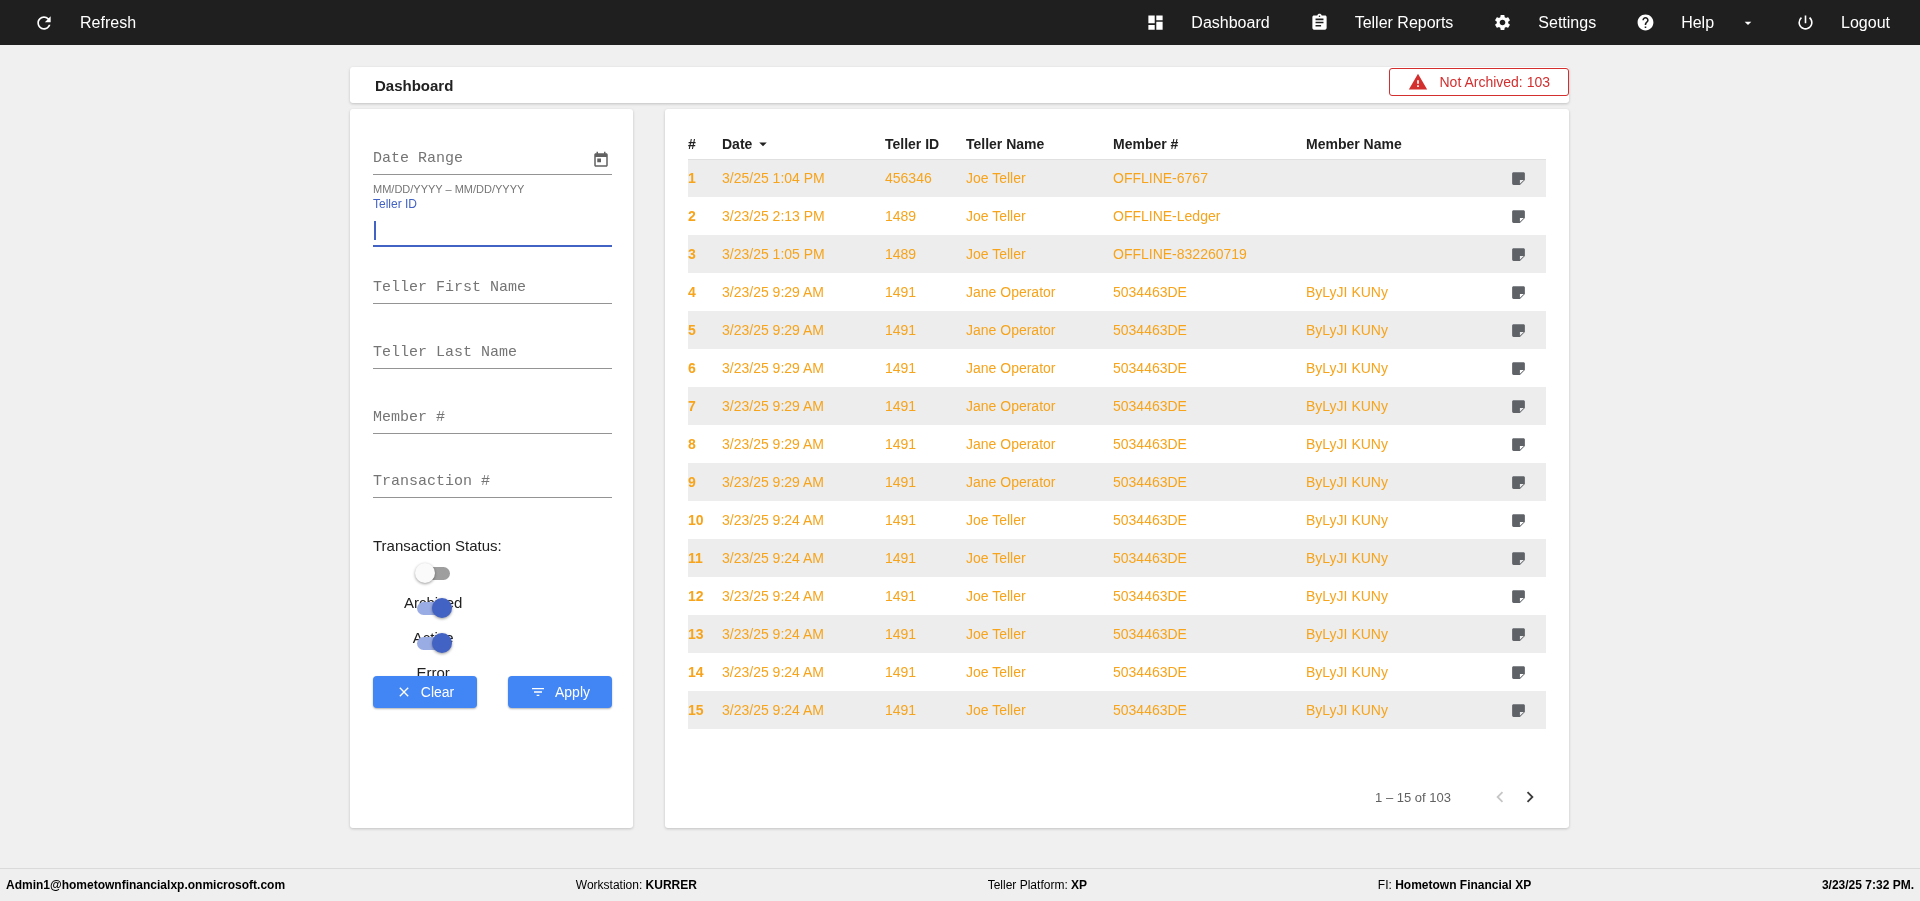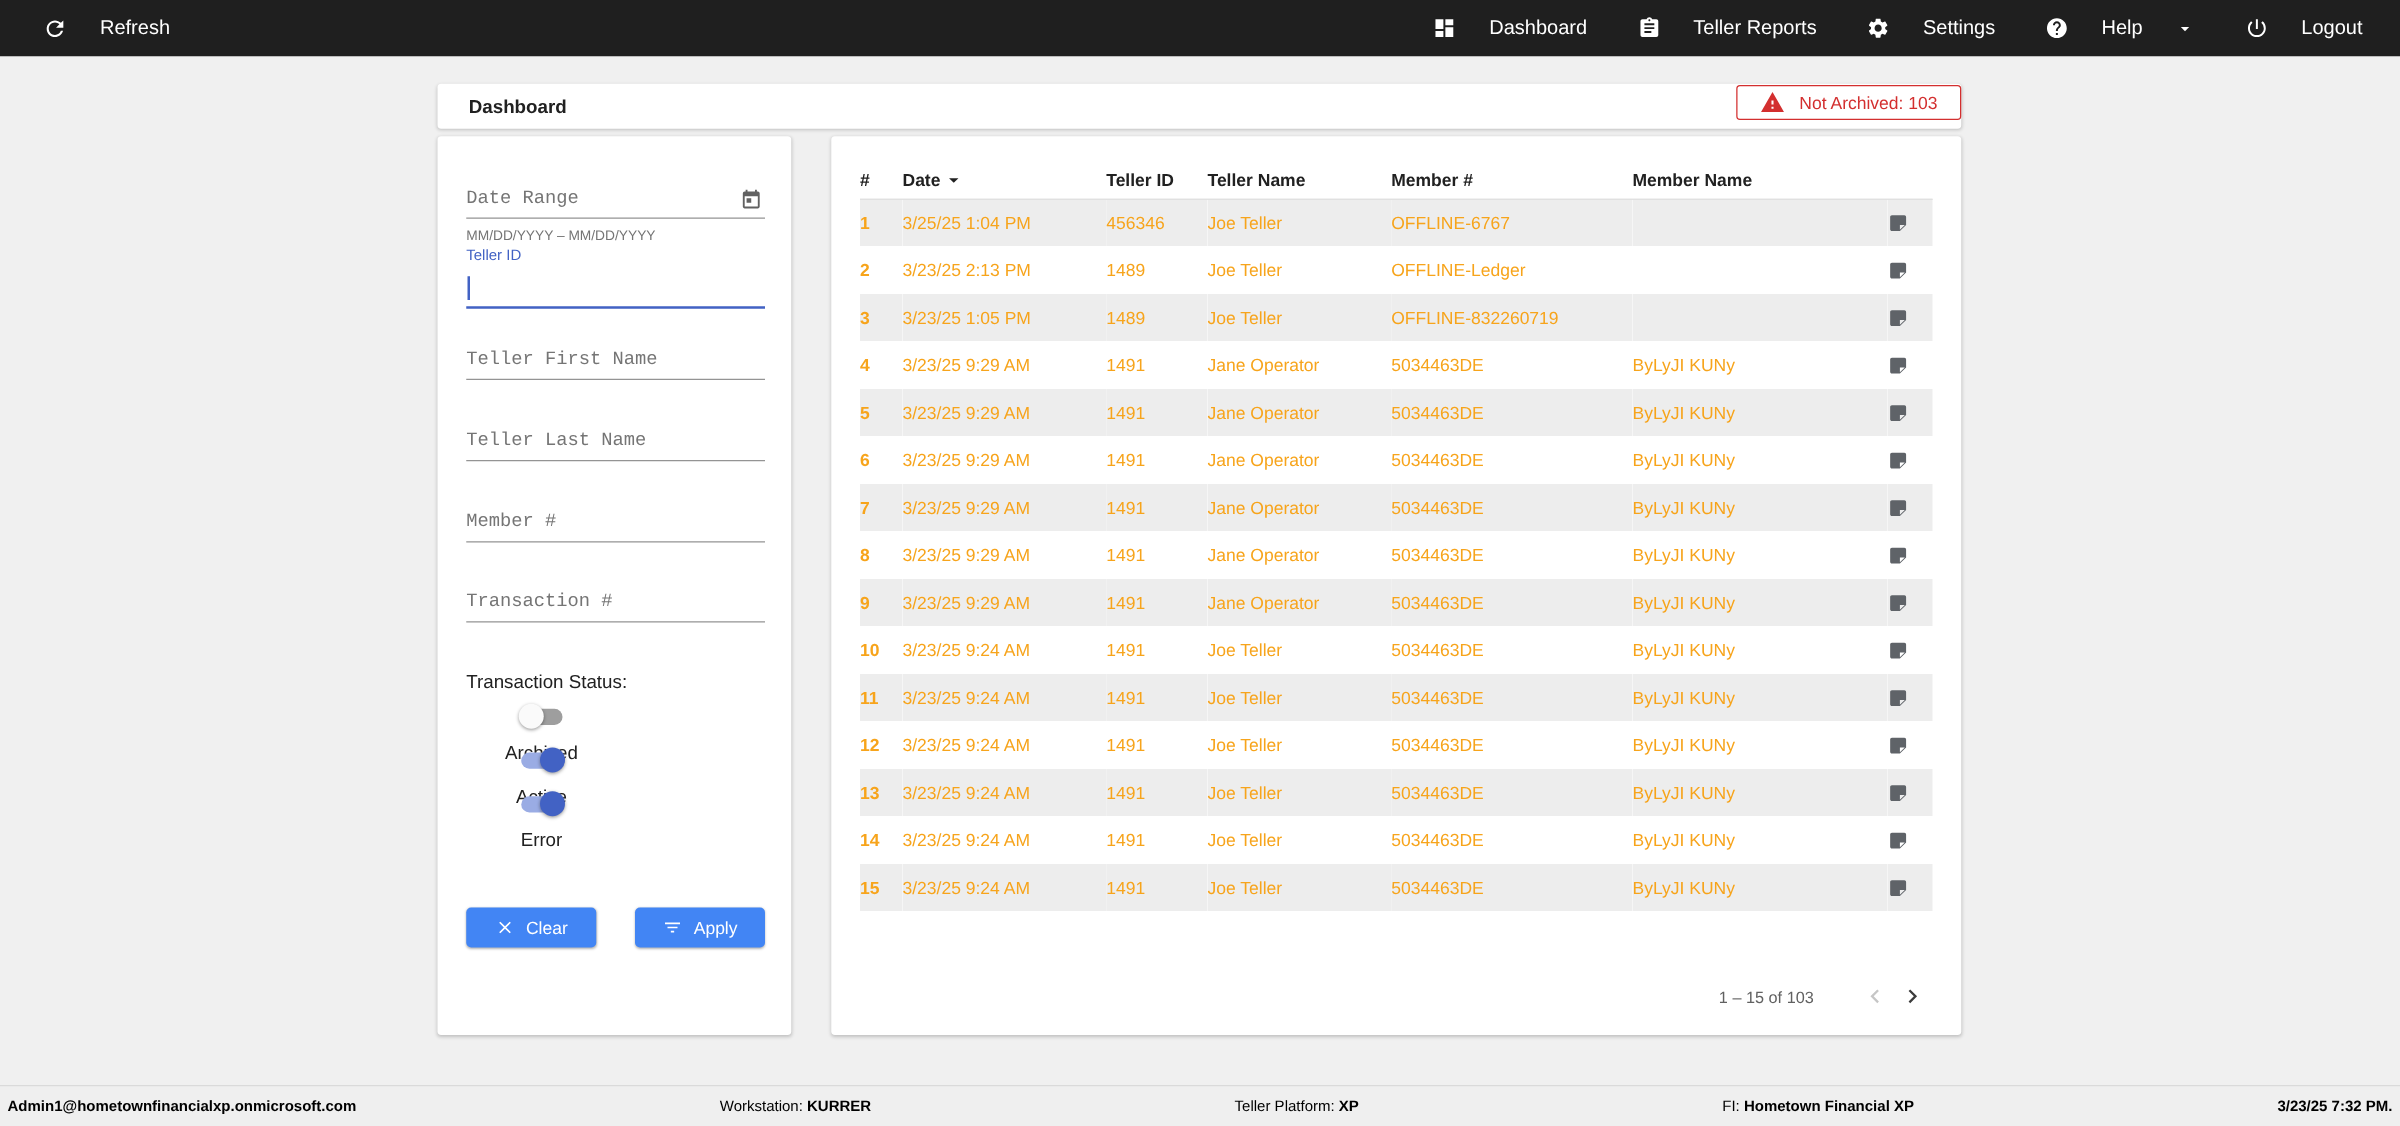--- a/index.html
+++ b/index.html
@@ -78,21 +78,21 @@
   .toggles{position:absolute;left:54px;top:458px;display:flex;flex-direction:column;gap:13px;}
   .toggle-row{display:flex;align-items:center;gap:14px;height:22px;cursor:pointer;flex-direction:column;}
   .switch{position:relative;width:33px;height:13px;border-radius:7px;background:#9E9E9E;flex:0 0 auto;}
   .knob{
     position:absolute;left:-2px;top:-4px;width:20px;height:20px;border-radius:50%;
     background:#FAFAFA;box-shadow:0 1px 3px rgba(0,0,0,.4);transition:all .15s;
   }
   .toggle-row.on .switch{background:#9AACE4;}
   .toggle-row.on .knob{left:15px;background:var(--focus-blue);}
   .toggle-label{font-size:15px;}
-  .filter-buttons{position:absolute;left:23px;top:617px;width:239px;display:flex;justify-content:space-between;}
+  .filter-buttons{position:absolute;left:23px;top:567px;width:239px;display:flex;justify-content:space-between;}
   .btn{
     width:104px;height:32px;border:none;border-radius:4px;background:var(--accent-blue);
     color:#fff;font-size:14px;font-family:"Liberation Sans",sans-serif;
     display:flex;align-items:center;justify-content:center;gap:9px;cursor:pointer;
     box-shadow:0 1px 2px rgba(0,0,0,.3);
   }
   .btn svg{fill:#fff;}
 
   
   .table-card{

